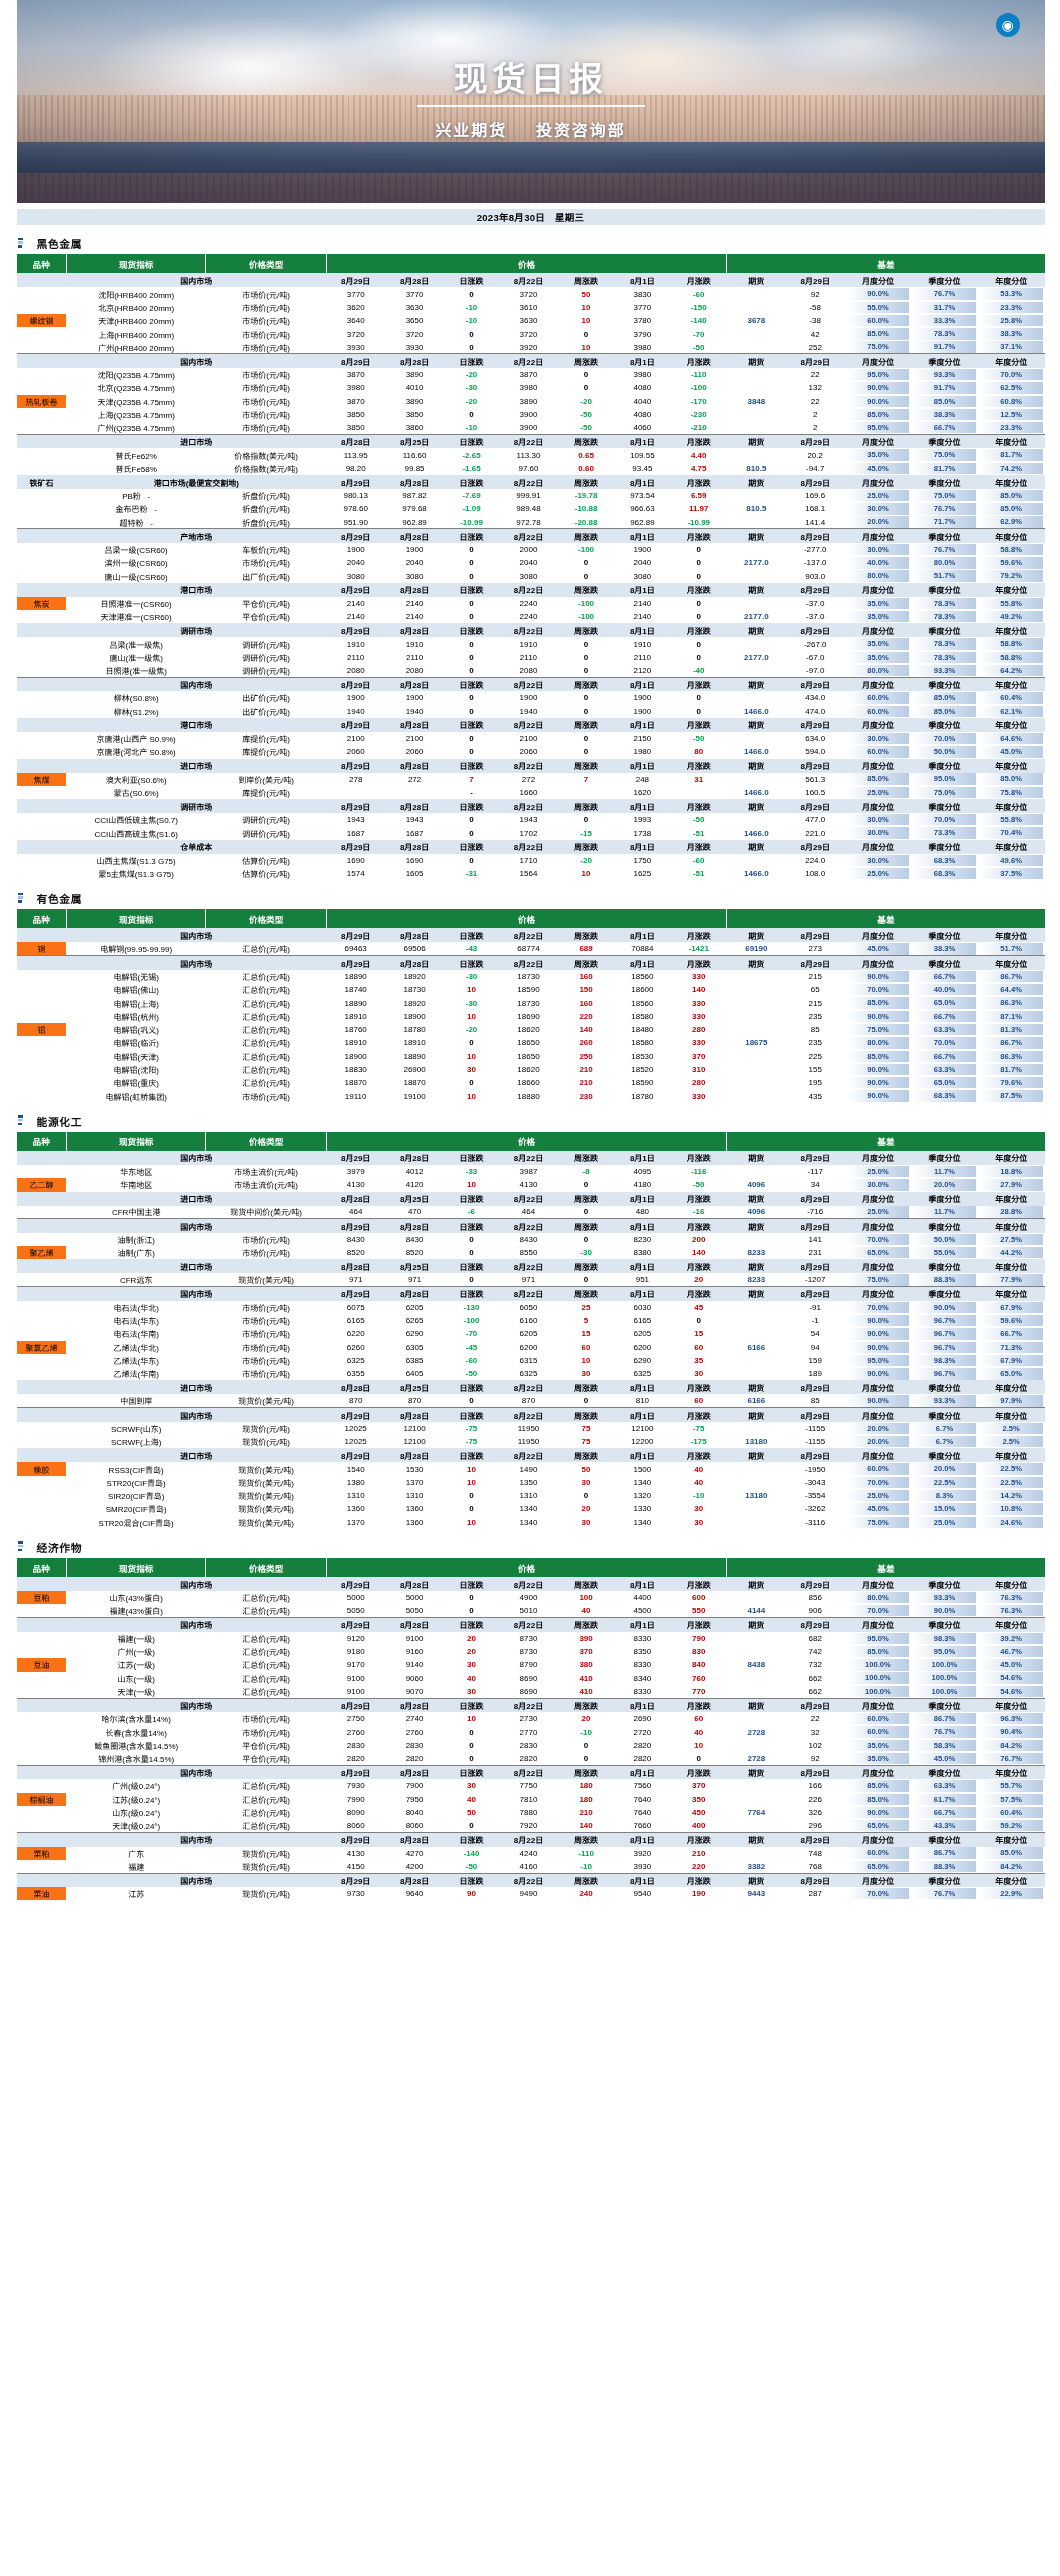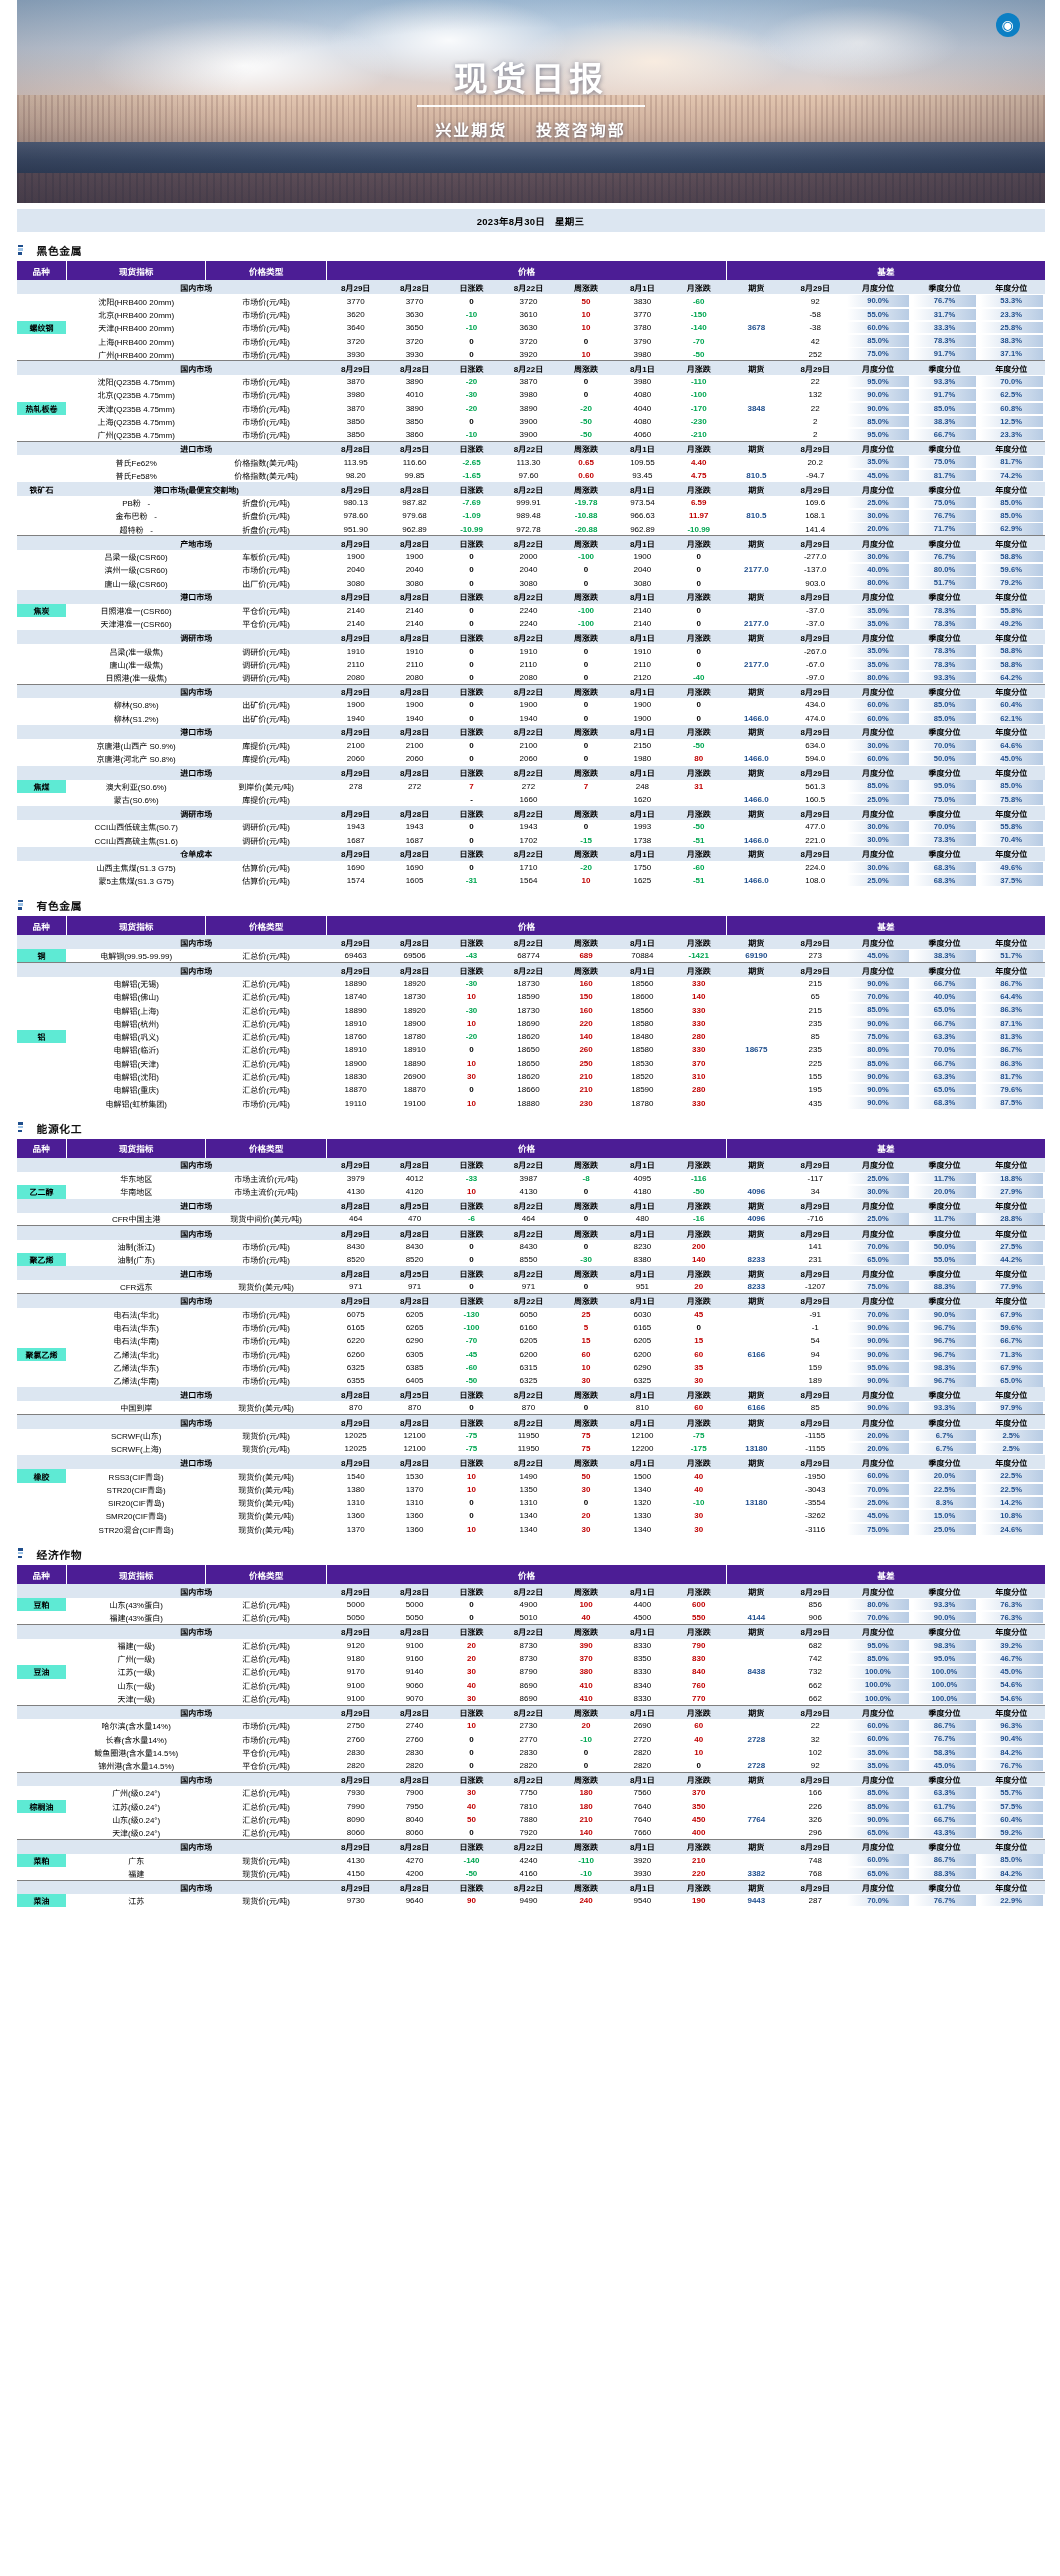--- a/index.html
+++ b/index.html
@@ -71,21 +71,21 @@
     position:absolute; right:25px; top:12.7px; width:24px; height:24px;
     border-radius:50%; background:#0b7fc4;
     display:flex; align-items:center; justify-content:center;
     color:#fff; font-size:14px; font-weight:bold; line-height:1;
   }
 
   
   .datebar {
     margin:6.3px 16.5px 0 16.5px;
     background:#dce6f1;
-    height:23px;
+    height:16px;
     display:flex; align-items:center; justify-content:center;
     font-size:9.5px; font-weight:bold; color:#000;
     letter-spacing:0.3px;
   }
 
   
   .section { margin:10px 16.5px 0 16.5px; }
   .sec-head { display:flex; align-items:center; gap:13px; margin:0 0 3.2px 1.3px; }
   .sec-bullet { display:inline-block; width:5.7px; }
   .sec-bullet i { display:block; width:5.7px; height:2.5px; background:#1f4e8c; margin-bottom:1.3px; }
@@ -93,30 +93,30 @@
   .sec-bullet i:nth-child(3){ background:#1f4e8c; width:4.4px; }
   .sec-title { font-size:10.8px; font-weight:bold; color:#111; letter-spacing:0.6px; }
 
   
   table.rpt { width:100%; border-collapse:collapse; table-layout:fixed; }
   table.rpt td, table.rpt th {
     font-size:8px; padding:0; height:13.3px; text-align:center;
     vertical-align:middle; white-space:nowrap; overflow:hidden;
   }
   thead.hdr th {
-    background:#4c1d95; color:#fff; font-weight:bold; font-size:8.6px; height:19px;
+    background:#15803d; color:#fff; font-weight:bold; font-size:8.6px; height:19px;
     border-right:0.6px solid #ffffff;
   }
   thead.hdr th:last-child { border-right:none; }
   tr.subhdr td {
     background:#dce6f1; font-weight:bold; font-size:8px; color:#000; height:14px;
   }
   tr.subhdr td.sg { background:#dce6f1; }
   td.variety {
-    font-weight:bold; font-size:8.2px; color:#000; background:#5eead4;
+    font-weight:normal; font-size:8.2px; color:#000; background:#f97316;
   }
   td.spec { text-align:center; }
   td.ptype { text-align:center; }
   td.blank { background:#fff; }
   .up   { color:#c00000; font-weight:bold; }
   .down { color:#00a651; font-weight:bold; }
   .flat { color:#000; font-weight:bold; }
   .fut  { color:#1f4e8c; font-weight:bold; font-size:8.2px; }
   .pct {
     color:#1f4e8c; font-weight:bold; font-size:7.6px;

